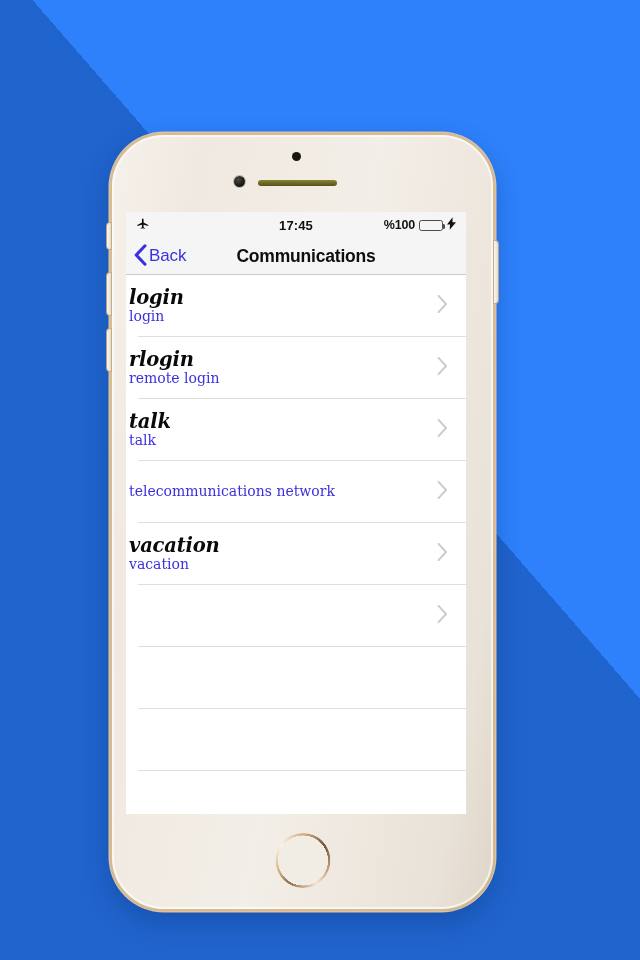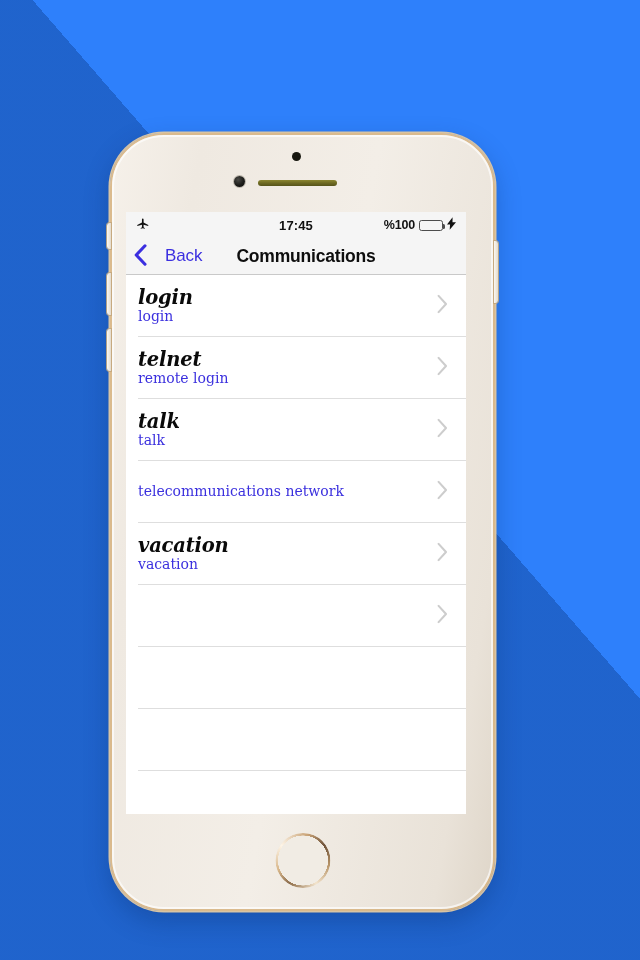--- a/index.html
+++ b/index.html
@@ -171,21 +171,21 @@
     background: #f5f5f5;
     border-bottom: 1px solid #c9c9c9;
     display: flex;
     align-items: center;
     position: relative;
     padding: 0 8px;
   }
   #back-button {
     display: flex;
     align-items: center;
-    gap: 18px;
+    gap: 2px;
     color: #3b2fe0;
     cursor: pointer;
     z-index: 2;
   }
   #back-chevron { display:block; margin-top:1px; }
   #back-label {
     font-size: 17px;
     color: #3b2fe0;
     letter-spacing: -0.1px;
   }
@@ -208,21 +208,21 @@
   #list {
     background: #ffffff;
     height: calc(100% - 63px);
     overflow: hidden;
   }
   .row {
     position: relative;
     height: 62px;
     display: flex;
     align-items: center;
-    padding: 0 26px 0 12px;
+    padding: 0 26px 0 3px;
     background: #ffffff;
     cursor: pointer;
   }
   .row::after {
     content: "";
     position: absolute;
     left: 12px;
     right: 0;
     bottom: 0;
     height: 1px;
@@ -349,21 +349,21 @@
           <div class="row-text">
             <div class="row-title">login</div>
             <div class="row-sub">login</div>
           </div>
           <span class="row-chevron"><svg width="11" height="19" viewBox="0 0 11 19" aria-hidden="true">
               <path d="M1.6 1.4L9 9.5l-7.4 8.1" fill="none" stroke="#cdcdcd" stroke-width="2.1" stroke-linecap="round" stroke-linejoin="round"></path>
             </svg></span>
         </div>
         <div class="row">
           <div class="row-text">
-            <div class="row-title">telnet</div>
+            <div class="row-title">rlogin</div>
             <div class="row-sub">remote login</div>
           </div>
           <span class="row-chevron"><svg width="11" height="19" viewBox="0 0 11 19" aria-hidden="true">
               <path d="M1.6 1.4L9 9.5l-7.4 8.1" fill="none" stroke="#cdcdcd" stroke-width="2.1" stroke-linecap="round" stroke-linejoin="round"></path>
             </svg></span>
         </div>
         <div class="row">
           <div class="row-text">
             <div class="row-title">talk</div>
             <div class="row-sub">talk</div>

